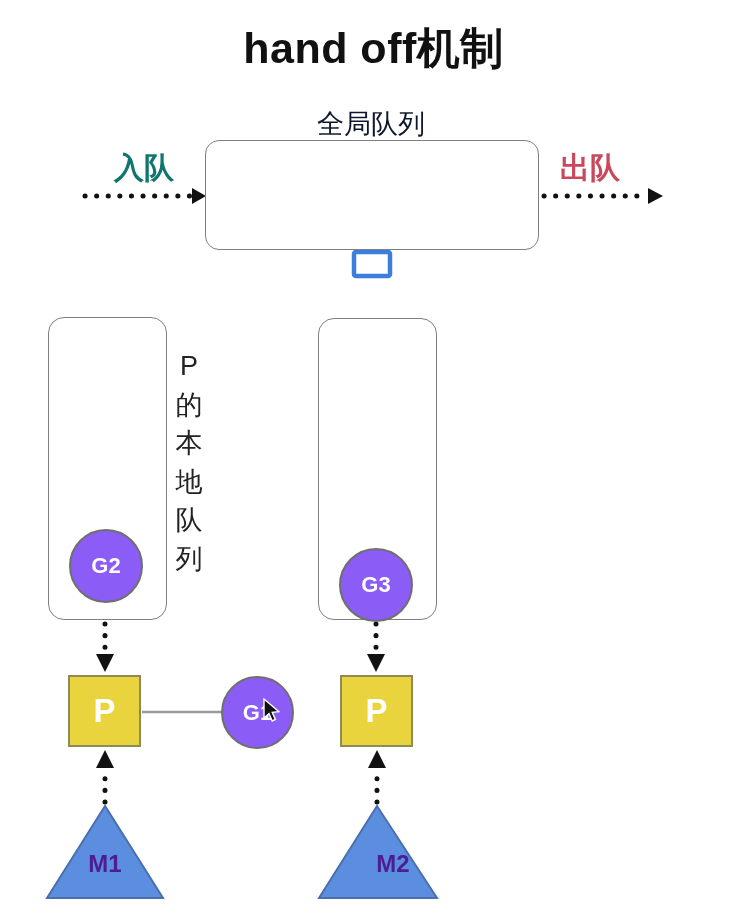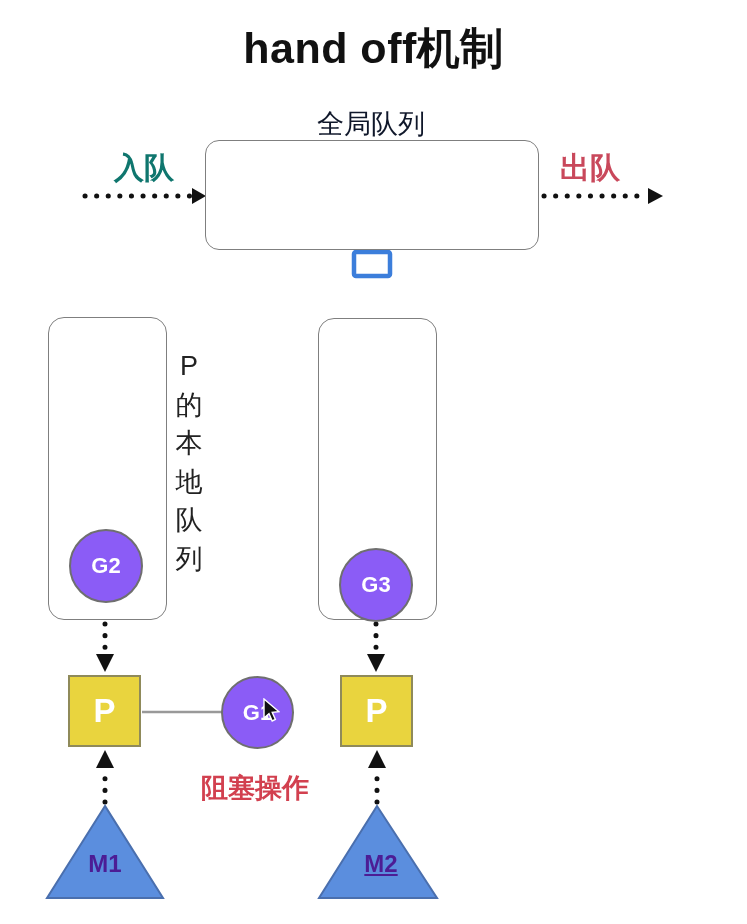--- a/index.html
+++ b/index.html
@@ -59,21 +59,21 @@
   .p-right { left:340px; top:675px; }
   .blocking-label {
     left:160px; top:770px; width:190px; text-align:center;
     font-size:27px; font-weight:700; color:#d2404f;
   }
   .m-label {
     width:90px; text-align:center;
     color:#4c1d95; font-weight:700; font-size:24px;
   }
   .m1-label { left:60px;  top:850px; }
-  .m2-label { left:336px; top:850px;text-decoration:underline; }
+  .m2-label { left:348px; top:850px; }
   svg.layer { left:0; top:0; width:747px; height:924px; pointer-events:none; }
 </style>
 </head>
 <body>
 
 <div class="canvas">
 
   <svg class="layer abs" viewBox="0 0 747 924">
 
     <g>
@@ -151,18 +151,17 @@
     <path d="M2,1 L2,20 L7,15.6 L10.2,23 L13.4,21.5 L10.2,14.3 L17,13.7 Z" fill="#111" stroke="#fff" stroke-width="1.4"></path>
   </svg>
 
   <div class="abs psquare p-left">
     <span>P</span>
   </div>
   <div class="abs psquare p-right">
     <span>P</span>
   </div>
 
-  <div class="abs blocking-label">阻塞操作</div>
 
   <div class="abs m-label m1-label">M1</div>
   <div class="abs m-label m2-label">M2</div>
 
 </div>
 
 </body></html>

